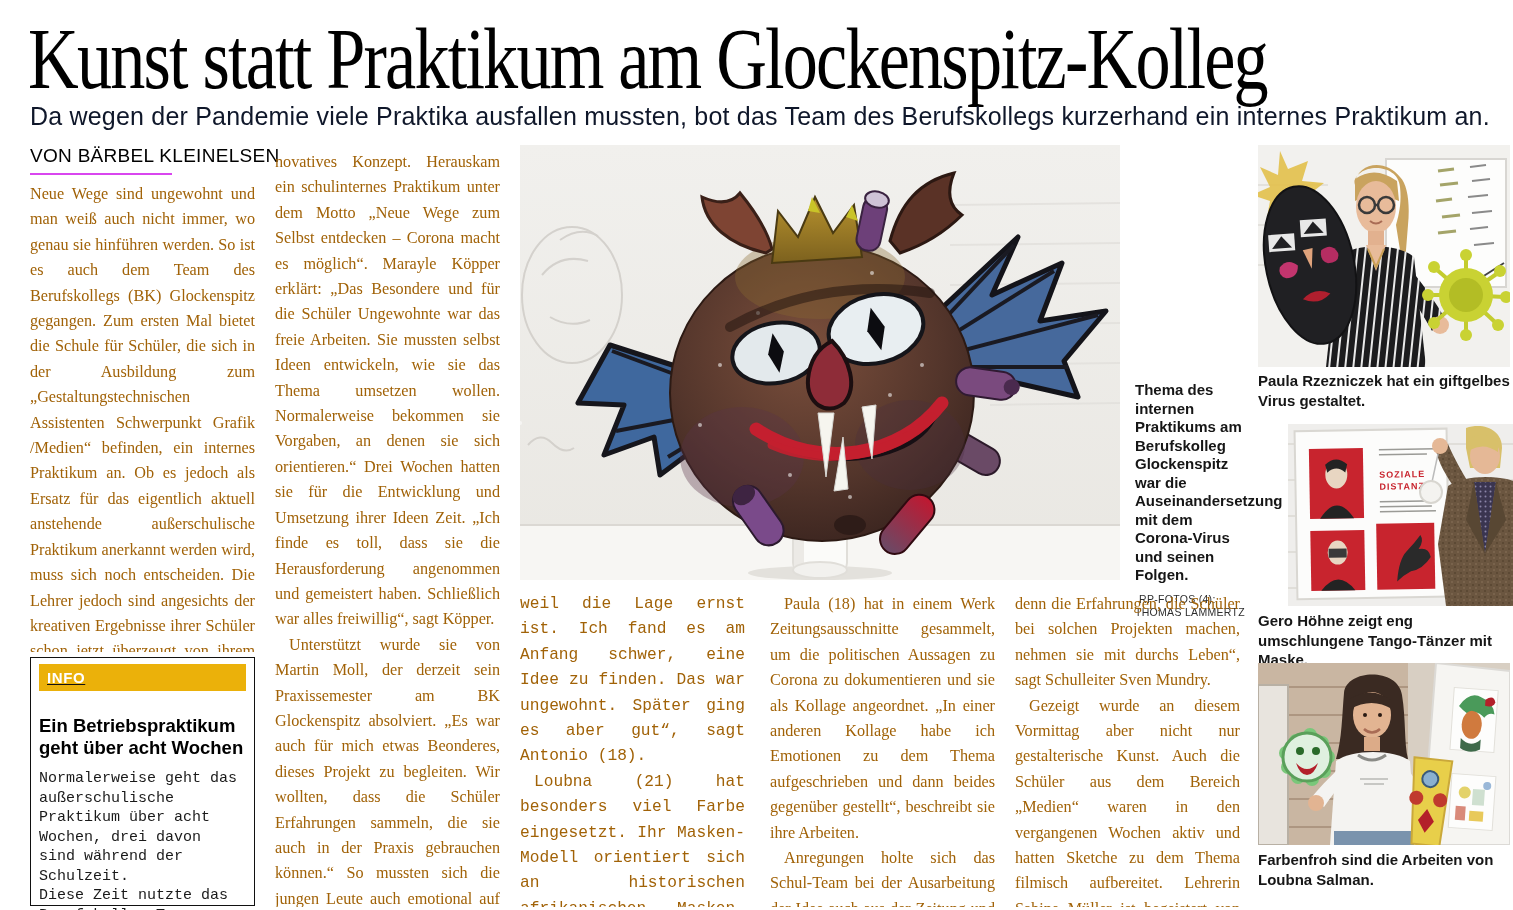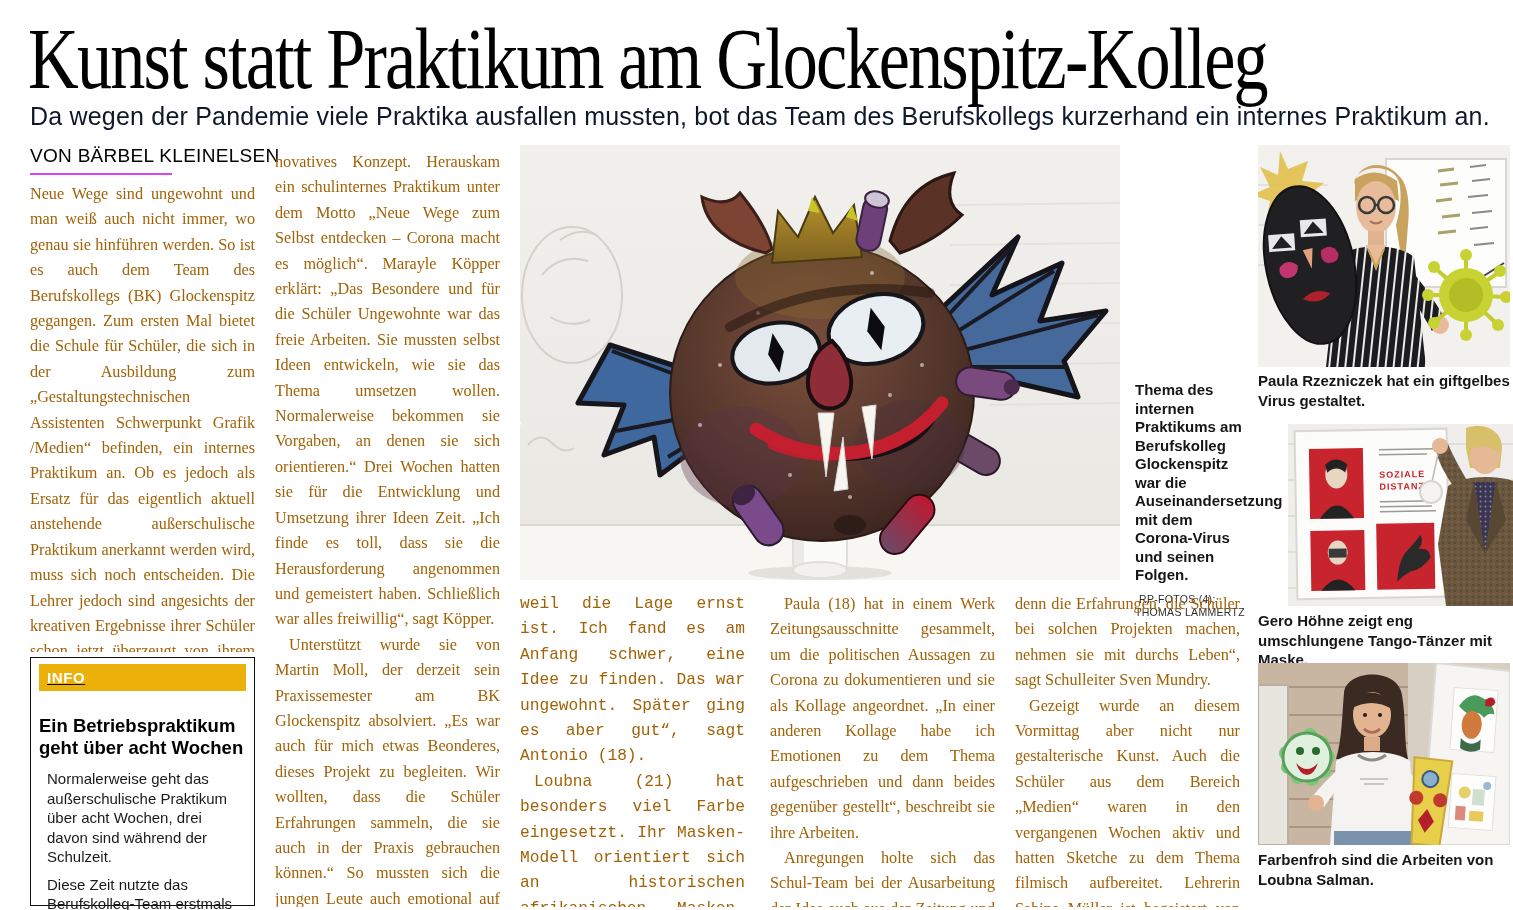--- a/index.html
+++ b/index.html
@@ -23,21 +23,21 @@
   .maincap{left:1135px;top:381px;width:112px;font-size:15px;font-weight:700;
     line-height:18.5px;color:#161616;}
   .credit{margin-top:8px;font-weight:400;font-size:10.5px;line-height:13.5px;
     color:#2e2e2e;letter-spacing:0.3px;text-indent:4px;}
   .infobox{left:30px;top:657px;width:225px;height:249px;border:1.5px solid #111;
     box-sizing:border-box;padding:6px 8px;}
   .info-bar{height:27px;display:flex;align-items:center;padding-left:8px;}
   .info-label{color:#fff;font-weight:700;font-size:15px;letter-spacing:0.6px;}
   .info-title{margin-top:24px;font-size:18.5px;font-weight:700;line-height:22px;color:#000;}
   .info-body{margin-top:10px;font-size:15px;line-height:19.5px;color:#1a1a1a;}
-  .info-body p{margin:8px;}
+  .info-body p{margin:0;font-family:Liberation Mono, monospace;}
   .info-link{font-weight:400;font-size:15px;line-height:19.5px;color:#000;}
 </style>
 </head>
 <body>
 
 <div class="abs headline">Kunst statt Praktikum am Glockenspitz-Kolleg</div>
 <div class="abs subhead">Da wegen der Pandemie viele Praktika ausfallen mussten, bot das Team des Berufskollegs kurzerhand ein internes Praktikum an.</div>
 <div class="abs byline">VON BÄRBEL KLEINELSEN</div>
 
 <div class="abs bodycol" style="left:30px;top:182px;height:470px;">

